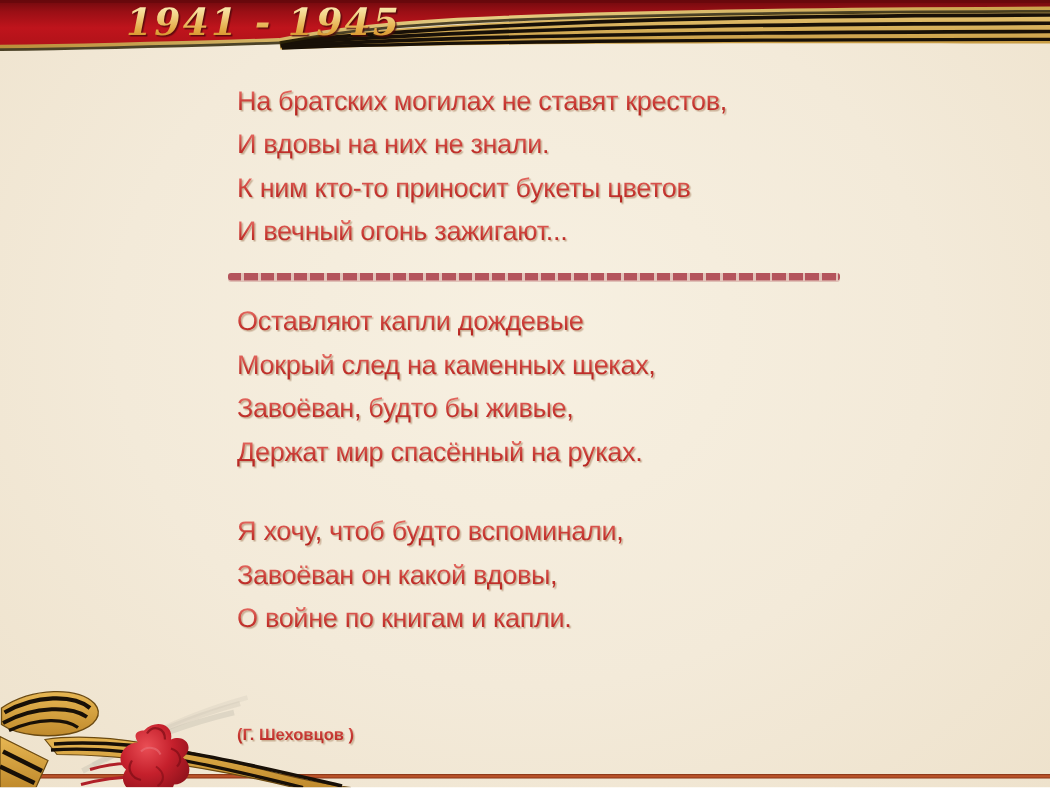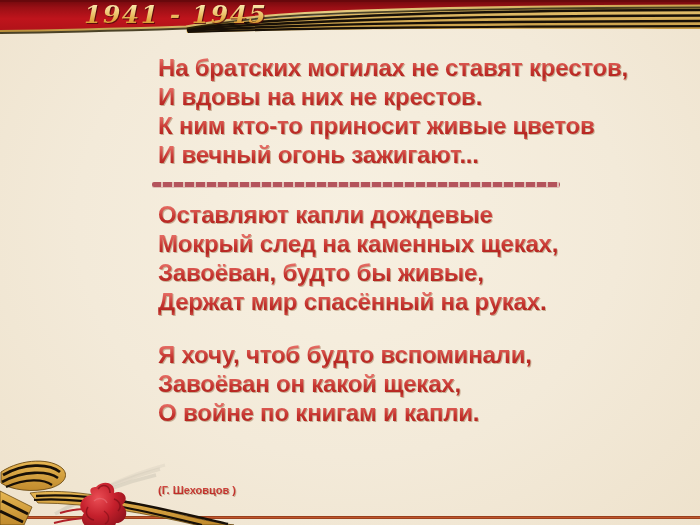--- a/index.html
+++ b/index.html
@@ -14,21 +14,21 @@
     position:absolute; left:84px; top:0px; z-index:5;
     font-family:"DejaVu Serif", serif; font-style:italic; font-weight:700;
     font-size:25px; letter-spacing:1.5px; white-space:nowrap;
     background:linear-gradient(180deg,#fdf3c2 5%,#f3d488 35%,#e2a740 70%,#c97f1f 100%);
     -webkit-background-clip:text; background-clip:text; color:transparent;
     filter:drop-shadow(1px 1px 0 rgba(74,8,10,0.8));
   }
   
   .poem-line{
     position:relative; white-space:nowrap;
-    font-weight:700; font-size:24px; line-height:29px; letter-spacing:-0.2px;
+    font-weight:400; font-size:18px; line-height:29px; letter-spacing:-0.2px;
     background:linear-gradient(180deg,#ef8d85 0%,#e0625a 28%,#c63530 58%,#b4241f 82%,#d05048 100%);
     -webkit-background-clip:text; background-clip:text; color:transparent;
     filter:drop-shadow(1.3px 1.8px 0px rgba(156,112,76,0.5));
   }
   .stanza{position:absolute; left:158px;}
   #stanza-1{top:53px;}
   #stanza-2{top:200px;}
   #stanza-3{top:340px;}
   #divider{
     position:absolute; left:152px; top:182px; width:408px; height:5px; border-radius:2px;
@@ -84,37 +84,37 @@
       <rect x="0" y="0" width="700" height="2" fill="#5f070b" opacity="0.55"></rect>
 
       <path d="M0,32.5 C45,32 125,30 186,28 C215,22.5 245,18 305,14.5 C390,10 520,7.5 700,7" fill="none" stroke="#2e2408" stroke-width="3" opacity="0.85"></path>
       <path d="M0,31 C45,30.5 125,28.5 186,26.5 C215,21 245,16.5 305,13 C390,8.5 520,6 700,5.5" fill="none" stroke="url(#goldg)" stroke-width="2.2"></path>
     </svg>
     <div id="years">1941 - 1945</div>
   </div>
 
   <div class="stanza" id="stanza-1">
     <div class="poem-line">На братских могилах не ставят крестов,</div>
-    <div class="poem-line">И вдовы на них не крестов.</div>
-    <div class="poem-line">К ним кто-то приносит живые цветов</div>
+    <div class="poem-line">И вдовы на них не знали.</div>
+    <div class="poem-line">К ним кто-то приносит букеты цветов</div>
     <div class="poem-line">И вечный огонь зажигают...</div>
   </div>
 
   <div id="divider"></div>
 
   <div class="stanza" id="stanza-2">
     <div class="poem-line">Оставляют капли дождевые</div>
     <div class="poem-line">Мокрый след на каменных щеках,</div>
     <div class="poem-line">Завоёван, будто бы живые,</div>
     <div class="poem-line">Держат мир спасённый на руках.</div>
   </div>
 
   <div class="stanza" id="stanza-3">
     <div class="poem-line">Я хочу, чтоб будто вспоминали,</div>
-    <div class="poem-line">Завоёван он какой щеках,</div>
+    <div class="poem-line">Завоёван он какой вдовы,</div>
     <div class="poem-line">О войне по книгам и капли.</div>
   </div>
 
   <div id="attribution">(Г. Шеховцов )</div>
 
   <div id="bottom-line"></div>
 
   <div id="corner-decoration">
     <svg width="260" height="110" viewBox="0 0 260 110" aria-hidden="true">
       <defs>

